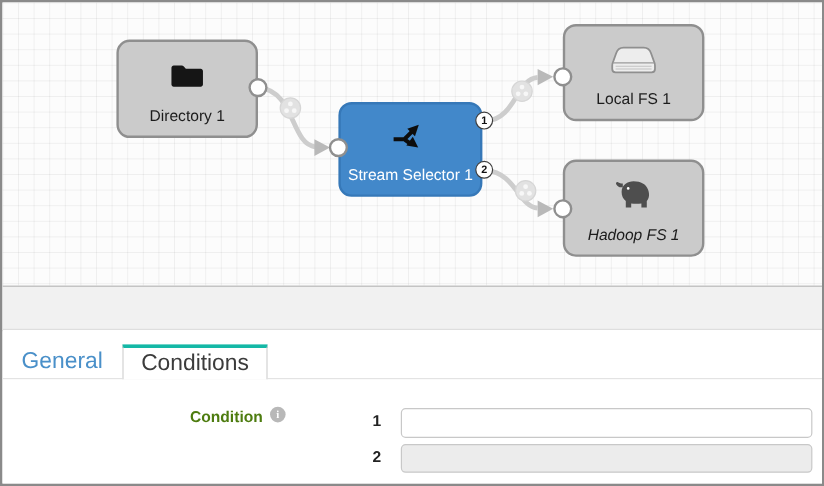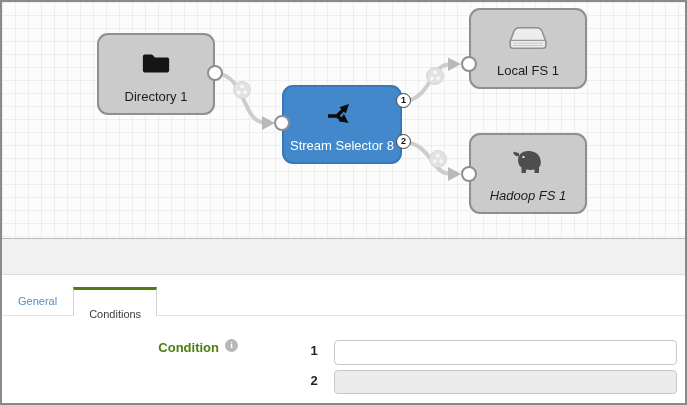--- a/index.html
+++ b/index.html
@@ -23,24 +23,24 @@
   .badge{position:absolute;width:15px;height:15px;border-radius:50%;background:#ffffff;border:1.5px solid #3f3f3f;
     box-sizing:border-box;font-size:9px;font-weight:bold;color:#111;display:flex;align-items:center;justify-content:center;line-height:1;}
 
   
   .strip{position:absolute;left:0;top:236px;width:683px;height:37px;background:#f1f1f1;
     border-top:1px solid #b9b9b9;border-bottom:1px solid #dedede;box-sizing:border-box;}
 
   
   .panel{position:absolute;left:0;top:274px;width:683px;height:127px;background:#ffffff;}
   .tabbar{position:absolute;left:0;top:12px;width:683px;height:28px;border-bottom:1px solid #e3e3e3;box-sizing:border-box;display:flex;align-items:flex-end;}
-  .tab{font-size:11px;line-height:27px;height:27px;box-sizing:border-box;cursor:default;}
+  .tab{font-size:19px;line-height:27px;height:27px;box-sizing:border-box;cursor:default;}
   .tab.inactive{color:#4a90c9;padding:0 16px;}
   .tab.active{color:#3c3c3c;background:#ffffff;border-left:1px solid #d2d2d2;border-right:1px solid #d2d2d2;
-    border-top:3px solid #4d7c0f;padding:12px 15px;margin-bottom:-1px;height:29px;line-height:25px;}
+    border-top:3px solid #14b8a6;padding:0 15px;margin-bottom:-1px;height:29px;line-height:25px;}
   .cond-label{position:absolute;left:0;top:64px;width:217px;text-align:right;font-size:13px;font-weight:bold;color:#4d7c0f;}
   .info{position:absolute;left:223px;top:63px;width:13px;height:13px;border-radius:50%;background:#b8b8b8;color:#ffffff;
     font-size:9px;font-weight:bold;text-align:center;line-height:13px;font-family:"Liberation Serif",serif;}
   .rownum{position:absolute;left:303px;width:18px;text-align:center;font-size:13px;font-weight:bold;color:#222;}
   .code{position:absolute;left:332px;width:343px;box-sizing:border-box;border:1px solid #c8c8c8;border-radius:4px;
     background:#ffffff;font-family:"DejaVu Sans Mono",monospace;font-size:12.5px;padding:0 7px;white-space:pre;overflow:hidden;}
   .code.ro{background:#ececec;}
 </style>
 </head>
 <body>
@@ -96,24 +96,24 @@
 
     <div class="node blue" style="left:280px;top:83px;width:120px;height:79px;">
       <span class="nicon">
         <svg width="34" height="26" viewBox="0 0 34 26">
           <path d="M3 16 L12 16 L18.5 9.5" fill="none" stroke="#0d0d0d" stroke-width="3.4"></path>
           <polygon points="24,4 20.8,13.6 14.4,7.2" fill="#0d0d0d"></polygon>
           <path d="M12.5 16.5 L17.5 20" fill="none" stroke="#0d0d0d" stroke-width="3.4"></path>
           <polygon points="23.5,23 13.6,21.2 19,14" fill="#0d0d0d"></polygon>
         </svg>
       </span>
-      <span class="nlabel">Stream Selector 8</span>
+      <span class="nlabel">Stream Selector 1</span>
     </div>
 
-    <div class="node gray" style="left:467px;top:6px;width:118px;height:81px;">
+    <div class="node gray" style="left:467px;top:18px;width:118px;height:81px;">
       <span class="nicon">
         <svg width="42" height="30" viewBox="0 0 44 32">
           <path d="M13 5 L31 5 C34 5 36.5 7 37.5 10 L40 17 C40.6 18.2 41 19.5 41 21 L41 24 C41 25.7 39.7 27 38 27 L6 27 C4.3 27 3 25.7 3 24 L3 21 C3 19.5 3.4 18.2 4 17 L6.5 10 C7.5 7 10 5 13 5 Z" fill="#ededed" stroke="#8f8f8f" stroke-width="1.6"></path>
           <path d="M3.5 18.5 L40.5 18.5" stroke="#9a9a9a" stroke-width="1.2"></path>
           <path d="M6 21.5 L38 21.5 M6 24 L38 24" stroke="#c2c2c2" stroke-width="1"></path>
         </svg>
       </span>
       <span class="nlabel">Local FS 1</span>
     </div>
 

